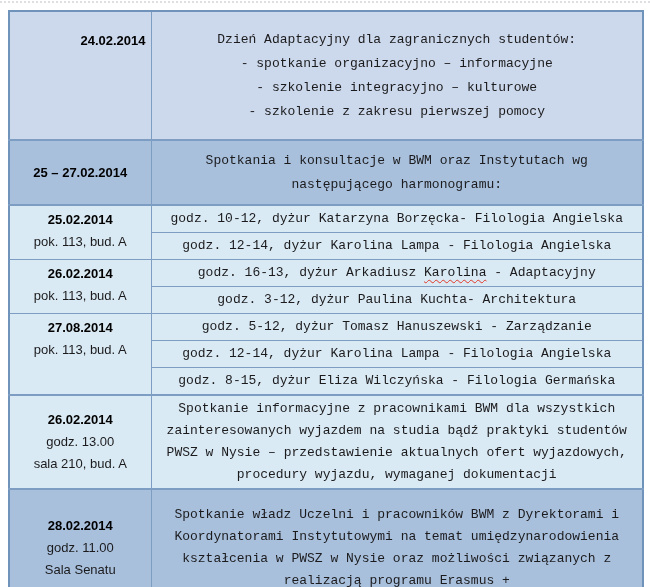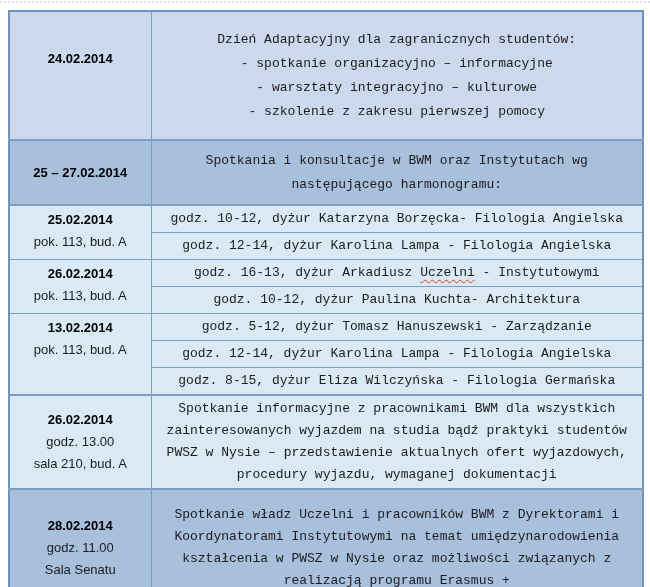--- a/index.html
+++ b/index.html
@@ -54,21 +54,21 @@
   tr.sub { height: 23px; }
   tr.row-info { height: 89px; }
   tr.row-authorities { height: 118px; }
 
   .bold { font-weight: bold; color: #000000; }
   .c-date { line-height: 22px; }
   .c-body { line-height: 22px; font-family: Liberation Mono, monospace; }
   tr.row-adaptation .c-body div { line-height: 24px; }
   tr.row-consult .c-body { line-height: 24px; margin-top: 48px; }
 
-  tr.row-adaptation .c-date { vertical-align: top; padding-top: 36px; }
+  tr.row-adaptation .c-date { vertical-align: top; padding-top: 18px; text-align: right; }
   tr.sub .c-date { vertical-align: top; padding-top: 3px; }
 
   .misspell {
     text-decoration: underline;
     text-decoration-style: wavy;
     text-decoration-color: var(--spellcheck_underline, #e0392b);
     text-decoration-thickness: 1px;
     text-underline-offset: 3px;
   }
 </style>
@@ -83,21 +83,21 @@
     <col class="col-details">
   </colgroup>
   <tbody>
     <tr class="row-adaptation">
       <td class="c-date">
         <div class="bold">24.02.2014</div>
       </td>
       <td class="c-body">
         <div>Dzień Adaptacyjny dla zagranicznych studentów:</div>
         <div>- spotkanie organizacyjno – informacyjne</div>
-        <div>- warsztaty integracyjno – kulturowe</div>
+        <div>- szkolenie integracyjno – kulturowe</div>
         <div>- szkolenie z zakresu pierwszej pomocy</div>
       </td>
     </tr>
 
     <tr class="row-consult">
       <td class="c-date">
         <div class="bold">25 – 27.02.2014</div>
       </td>
       <td class="c-body">Spotkania i konsultacje w BWM oraz Instytutach wg następującego harmonogramu:</td>
     </tr>
@@ -112,30 +112,30 @@
     <tr class="sub">
       <td class="c-body">godz. 12-14, dyżur Karolina Lampa - Filologia Angielska</td>
     </tr>
 
     <tr class="sub">
       <td class="c-date" rowspan="2">
         <div class="bold">26.02.2014</div>
         <div>pok. 113, bud. A</div>
       </td>
       <td class="c-body">
-        <span>godz. 16-13, dyżur Arkadiusz </span><span class="misspell">Uczelni</span><span> - Instytutowymi</span>
+        <span>godz. 16-13, dyżur Arkadiusz </span><span class="misspell">Karolina</span><span> - Adaptacyjny</span>
       </td>
     </tr>
     <tr class="sub">
-      <td class="c-body">godz. 10-12, dyżur Paulina Kuchta- Architektura</td>
+      <td class="c-body">godz. 3-12, dyżur Paulina Kuchta- Architektura</td>
     </tr>
 
     <tr class="sub">
       <td class="c-date" rowspan="3">
-        <div class="bold">13.02.2014</div>
+        <div class="bold">27.08.2014</div>
         <div>pok. 113, bud. A</div>
       </td>
       <td class="c-body">godz. 5-12, dyżur Tomasz Hanuszewski - Zarządzanie</td>
     </tr>
     <tr class="sub">
       <td class="c-body">godz. 12-14, dyżur Karolina Lampa - Filologia Angielska</td>
     </tr>
     <tr class="sub">
       <td class="c-body">godz. 8-15, dyżur Eliza Wilczyńska - Filologia Germańska</td>
     </tr>

